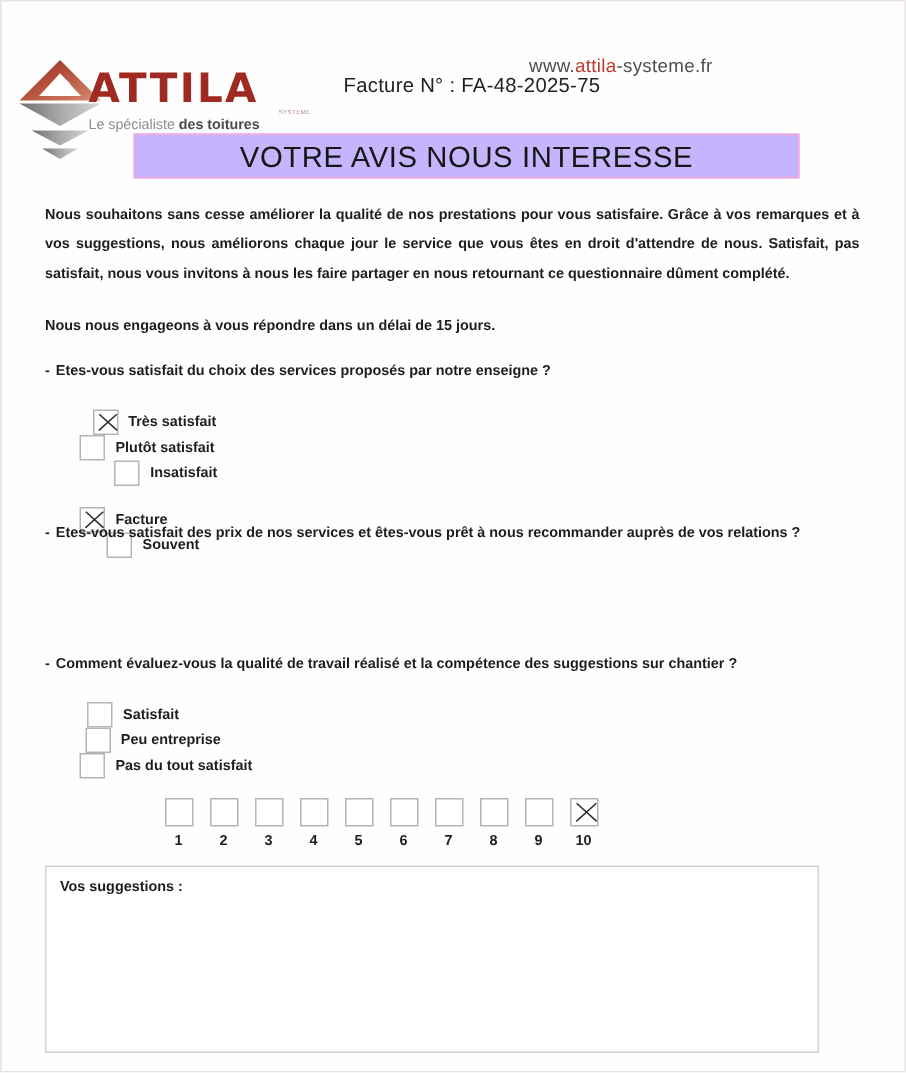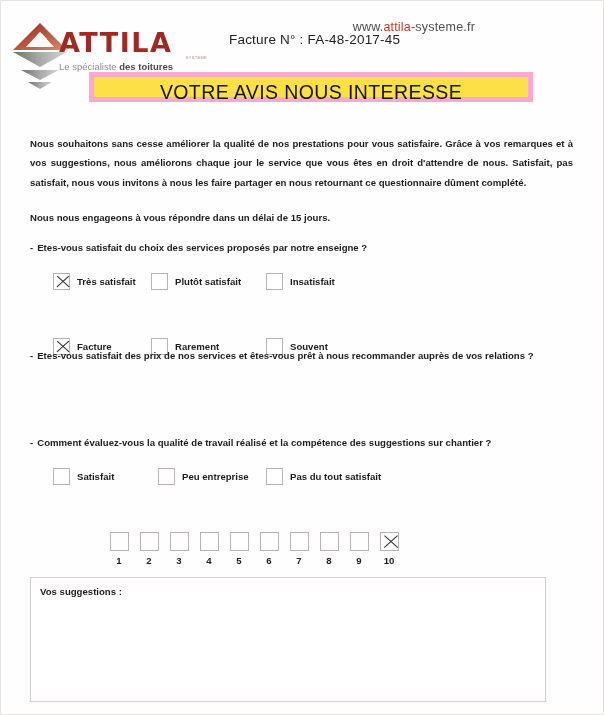--- a/index.html
+++ b/index.html
@@ -22,21 +22,21 @@
     position: absolute;
     inset: 0;
     border: 1px solid #e8e2e2;
     box-sizing: border-box;
     background: #fffefe;
   }
 
   
   .header {
     position: absolute;
-    left: 0; top: 0;
+    left: 0; top: 17px;
     width: 488px; height: 112px;
   }
 
   .logo-mark {
     position: absolute;
     left: 8px; top: 16px;
     width: 62px; height: 74px;
   }
 
   .brand-block {
@@ -89,23 +89,23 @@
     color: #4f4f4f;
     letter-spacing: .2px;
     white-space: nowrap;
   }
   .website .hl { color: #c0392b; }
 
   .title-box {
     position: absolute;
     left: 88px; top: 71px;
     width: 444px; height: 30px;
-    border: 5px solid #f9a8d4;
+    border: 1px solid #f9a8d4;
     box-sizing: border-box;
-    background: #fde047;
+    background: #c4b5fd;
   }
   .title-text {
     position: absolute;
     left: 0; right: 0; top: 4px;
     text-align: center;
     font-size: 19.5px;
     color: #161616;
     letter-spacing: .4px;
     white-space: nowrap;
   }
@@ -141,20 +141,21 @@
     color: #1d1d1d;
     white-space: nowrap;
   }
   .question .dash { margin-right: 4px; }
 
   .options {
     position: absolute;
     display: flex;
     align-items: center;
     left: 52px;
+    flex-direction: column;
   }
   .option {
     display: flex;
     align-items: center;
   }
   .cb {
     width: 17px;
     height: 17px;
     border: 1px solid #b9b2b2;
     box-sizing: border-box;
@@ -254,21 +255,21 @@
       <path d="M12 53 L50 53 L31 63 Z" fill="url(#gGrey)"></path>
       <path d="M19 65 L43 65 L31 72 Z" fill="url(#gGrey)"></path>
     </svg>
 
     <div class="brand-block">
       <div class="brand-word">ATTILA</div>
       <div class="brand-reg">SYSTEME</div>
       <div class="brand-tag"><span>Le spécialiste </span><b>des toitures</b></div>
     </div>
 
-    <div class="invoice-line">Facture N° : FA-48-2017-45</div>
+    <div class="invoice-line">Facture N° : FA-48-2025-75</div>
 
     <div class="website"><span>www.</span><span class="hl">attila</span><span>-systeme.fr</span></div>
 
     <div class="title-box">
       <div class="title-text">VOTRE AVIS NOUS INTERESSE</div>
     </div>
   </div>
 
   <p class="intro">Nous souhaitons sans cesse améliorer la qualité de nos prestations pour vous satisfaire. Grâce à  vos remarques et à  vos suggestions, nous améliorons chaque jour le service que vous êtes en droit d'attendre de nous. Satisfait, pas satisfait, nous vous invitons à  nous les faire partager en nous retournant ce questionnaire dûment complété.</p>
   <p class="pledge">Nous nous engageons à vous répondre dans un délai de 15 jours.</p>
@@ -289,24 +290,20 @@
       <span class="cb"></span>
       <span class="option-label">Insatisfait</span>
     </div>
   </div>
 
   <div class="options" style="top:337px">
     <div class="option" style="width:98px">
       <span class="cb marked"></span>
       <span class="option-label">Facture</span>
     </div>
-    <div class="option" style="width:115px">
-      <span class="cb"></span>
-      <span class="option-label">Rarement</span>
-    </div>
     <div class="option">
       <span class="cb"></span>
       <span class="option-label">Souvent</span>
     </div>
   </div>
 
   <div class="question" style="top:349px">
     <span class="dash">-</span><span>Etes-vous satisfait des prix de nos services et êtes-vous prêt à nous recommander auprès de vos relations ?</span>
   </div>
 

